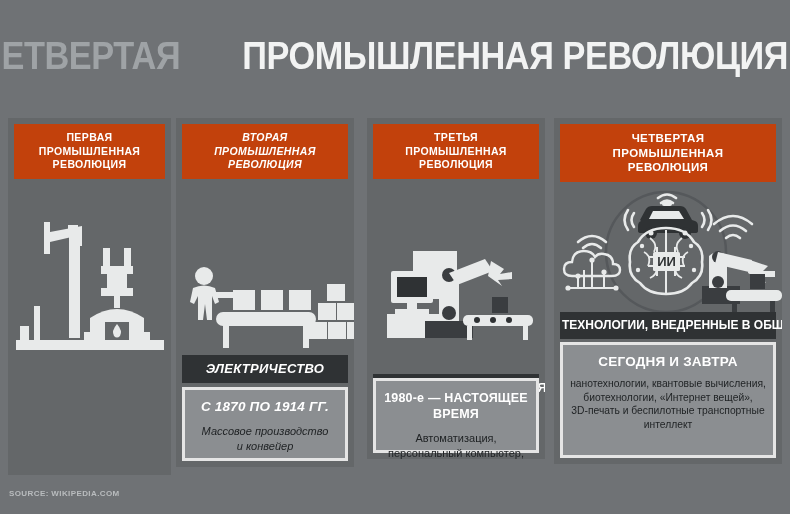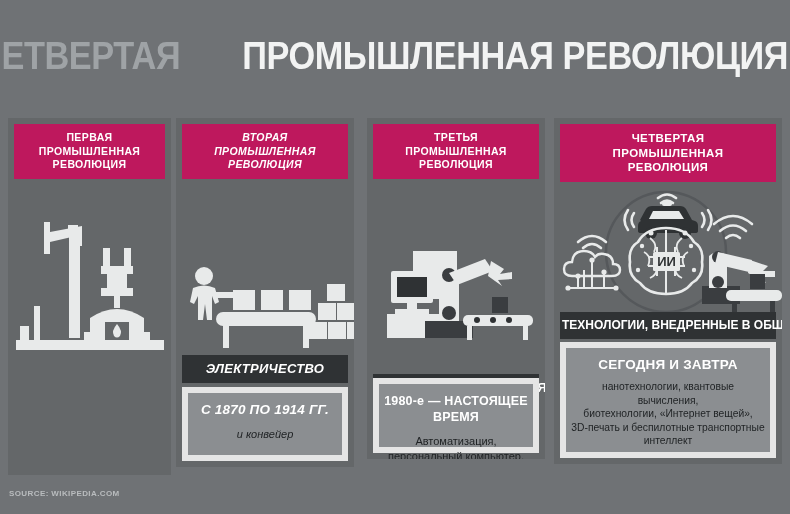--- a/index.html
+++ b/index.html
@@ -55,21 +55,21 @@
   .col-1 { left: 8px;   width: 163px; height: 357px; }
   .col-2 { left: 176px; width: 178px; height: 349px; font-style: italic; }
   .col-3 { left: 367px; width: 178px; height: 341px; }
   .col-4 { left: 554px; width: 228px; height: 346px; }
 
   .col-head {
     position: absolute;
     left: 6px;
     top: 6px;
     right: 6px;
-    background: #be185d;
+    background: #c2410c;
     color: #ffffff;
     text-align: center;
     font-weight: bold;
     font-size: 10.5px;
     letter-spacing: 0.4px;
     line-height: 13.5px;
     padding: 7px 2px 7px;
     box-sizing: border-box;
   }
   .col-4 .col-head { font-size: 11.5px; line-height: 14.5px; }
@@ -90,21 +90,21 @@
     white-space: nowrap;
   }
   .col-4 .band { font-size: 12px; letter-spacing: 0px; }
 
   
   .panel {
     position: absolute;
     left: 6px;
     right: 6px;
     background: #8b8e91;
-    border: 6px solid #e5e5e5;
+    border: 3px solid #e5e5e5;
     box-sizing: border-box;
     padding: 9px 5px 10px;
     text-align: center;
   }
   .panel-title {
     color: #ffffff;
     font-weight: bold;
     font-size: 13.5px;
     line-height: 16px;
     letter-spacing: 0.2px;
@@ -214,20 +214,21 @@
         <rect x="152" y="64" width="18" height="17" fill="#e8eaea"></rect>
         <rect x="171" y="64" width="7" height="17" fill="#e8eaea"></rect>
       </svg>
     </div>
 
     <div class="band" style="top:237px;">ЭЛЕКТРИЧЕСТВО</div>
 
     <div class="panel" style="top:269px; bottom:6px;">
       <div class="panel-title">С 1870 ПО 1914 ГГ.</div>
       <div class="panel-body">
+        <div>Массовое производство</div>
         <div>и конвейер</div>
       </div>
     </div>
   </div>
 
   <div class="col col-3">
     <div class="col-head">
       <div>ТРЕТЬЯ</div>
       <div>ПРОМЫШЛЕННАЯ</div>
       <div>РЕВОЛЮЦИЯ</div>

